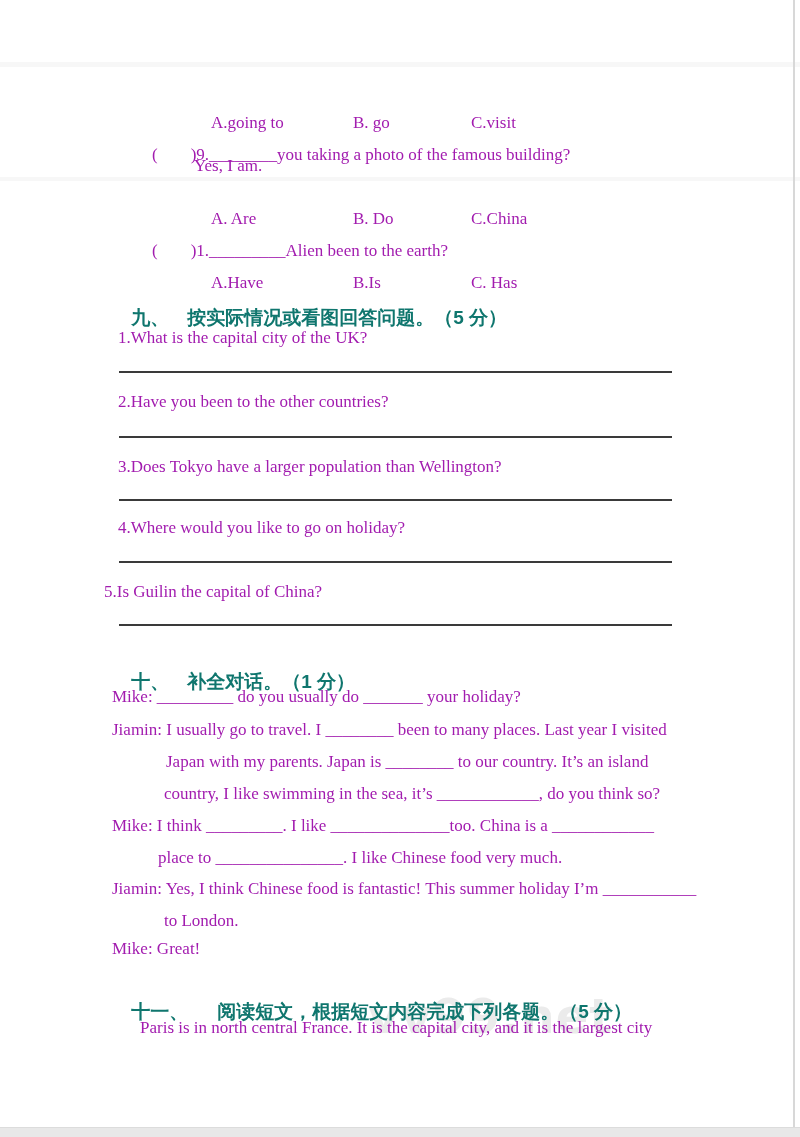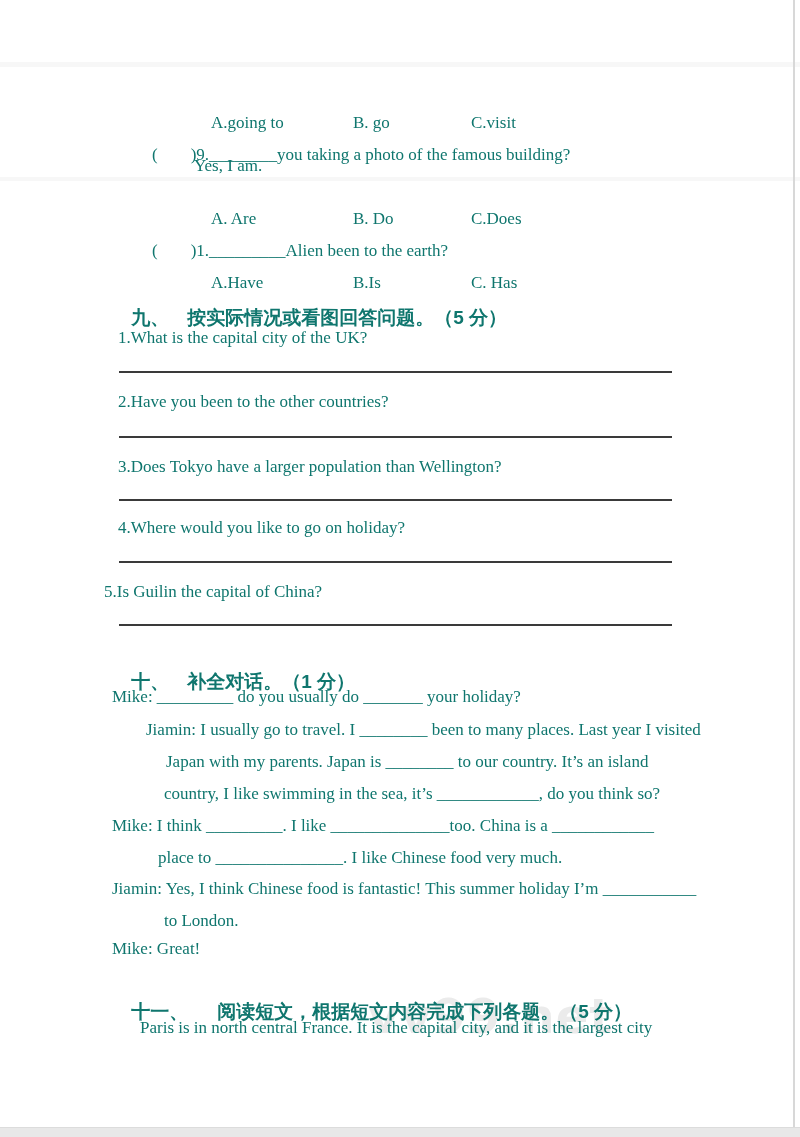--- a/index.html
+++ b/index.html
@@ -10,21 +10,21 @@
     overflow:hidden;
   }
   .page{
     position:relative;
     width:800px;height:1137px;
     background:#ffffff;
   }
   .ln{
     position:absolute;
     font:17px/1.25 "Liberation Serif","DejaVu Serif",serif;
-    color:#0f766e;
+    color:#a21caf;
     white-space:pre;
     z-index:2;
   }
   .opts span{display:inline-block;}
   .opt-a{width:142px;}
   .opt-b{width:118px;}
   .paren-gap{display:inline-block;width:33px;}
   .rule{
     position:absolute;
     width:553px;height:0;
@@ -86,21 +86,21 @@
     <span class="opt-a">A.going to</span><span class="opt-b">B. go</span><span>C.visit</span>
   </div>
 
   <div class="ln" style="left:135px;top:123px;">
     <span>(</span><span class="paren-gap"></span><span>)9.________you taking a photo of the famous building?</span>
   </div>
 
   <div class="ln" style="left:194px;top:155px;">Yes, I am.</div>
 
   <div class="ln opts" style="left:194px;top:187px;">
-    <span class="opt-a">A. Are</span><span class="opt-b">B. Do</span><span>C.Does</span>
+    <span class="opt-a">A. Are</span><span class="opt-b">B. Do</span><span>C.China</span>
   </div>
 
   <div class="ln" style="left:135px;top:219px;">
     <span>(</span><span class="paren-gap"></span><span>)1._________Alien been to the earth?</span>
   </div>
 
   <div class="ln opts" style="left:194px;top:251px;">
     <span class="opt-a">A.Have</span><span class="opt-b">B.Is</span><span>C. Has</span>
   </div>
 
@@ -121,21 +121,21 @@
   <div class="rule" style="left:119px;top:561px;"></div>
 
   <div class="ln" style="left:104px;top:581px;">5.Is Guilin the capital of China?</div>
   <div class="rule" style="left:119px;top:624px;"></div>
 
   <div class="heading" style="left:110px;top:647px;">
     <span class="num num-w56">十、</span><span>补全对话。（1 分）</span>
   </div>
 
   <div class="ln" style="left:112px;top:686px;">Mike: _________ do you usually do _______ your holiday?</div>
-  <div class="ln" style="left:112px;top:719px;margin-left:34px;">Jiamin: I usually go to travel. I ________ been to many places. Last year I visited</div>
+  <div class="ln" style="left:112px;top:719px;">Jiamin: I usually go to travel. I ________ been to many places. Last year I visited</div>
   <div class="ln" style="left:166px;top:751px;">Japan with my parents. Japan is ________ to our country. It’s an island</div>
   <div class="ln" style="left:164px;top:783px;">country, I like swimming in the sea, it’s ____________, do you think so?</div>
   <div class="ln" style="left:112px;top:815px;">Mike: I think _________. I like ______________too. China is a ____________</div>
   <div class="ln" style="left:158px;top:847px;">place to _______________. I like Chinese food very much.</div>
   <div class="ln" style="left:112px;top:878px;">Jiamin: Yes, I think Chinese food is fantastic! This summer holiday I’m ___________</div>
   <div class="ln" style="left:164px;top:910px;">to London.</div>
   <div class="ln" style="left:112px;top:938px;">Mike: Great!</div>
 
   <div class="heading" style="left:110px;top:977px;">
     <span class="num num-w86">十一、</span><span>阅读短文，根据短文内容完成下列各题。（5 分）</span>

